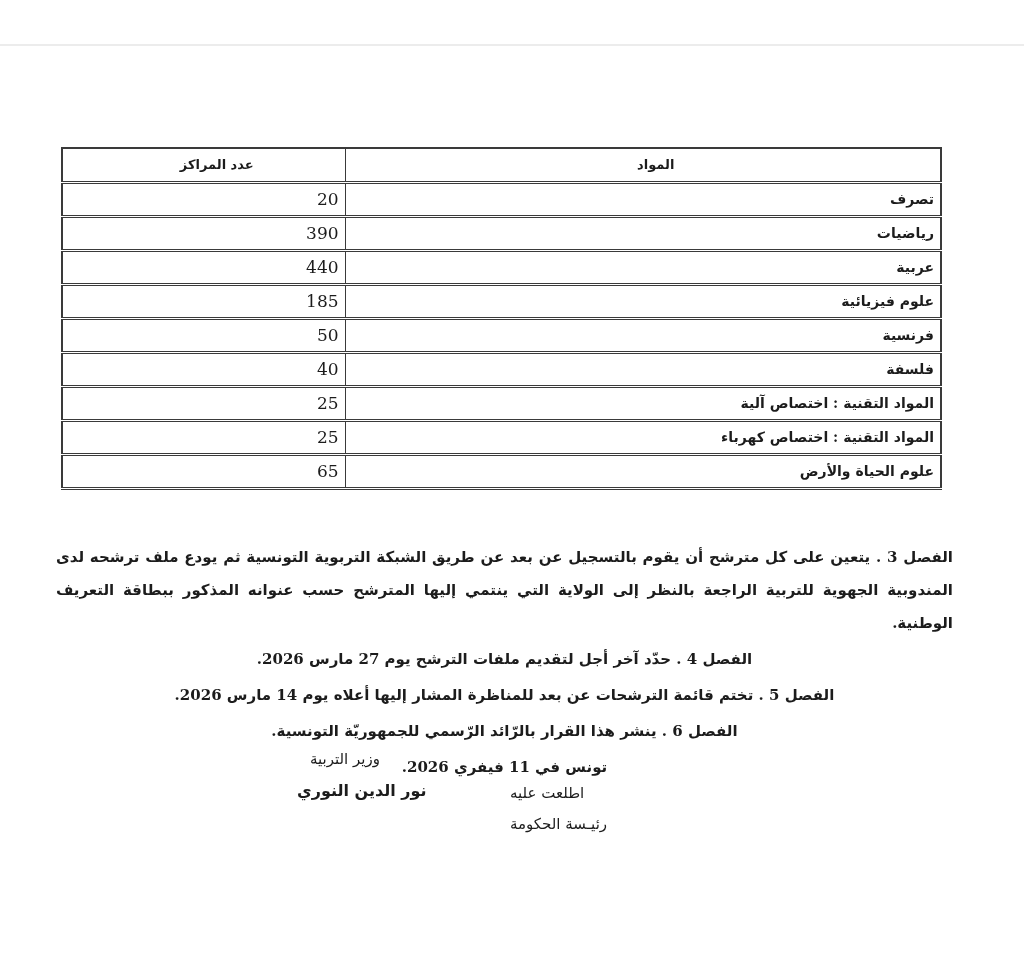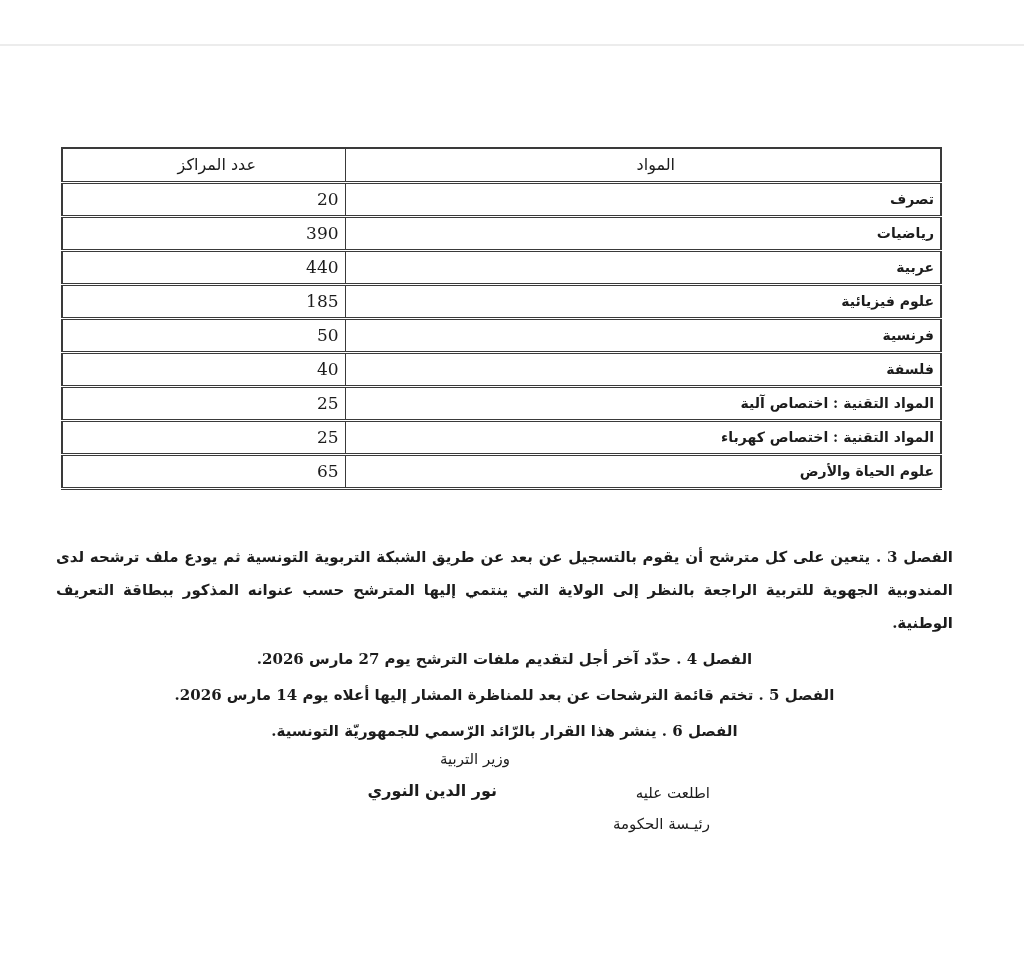--- a/index.html
+++ b/index.html
@@ -37,22 +37,22 @@
     padding: 1px 6px;
     background: #ffffff;
   }
   .doc-table tr + tr th,
   .doc-table tr + tr td { border-top: 3px double #3a3a3a; text-align: right; }
   .doc-table tr:last-child td { border-bottom: 3px double #3a3a3a; }
   .col-subject { width: 67.8%; }
   .col-count   { width: 32.2%; }
   .doc-table th {
     font-family: "DejaVu Serif", "DejaVu Sans", sans-serif;
-    font-size: 16px;
-    font-weight: 400;
+    font-size: 13px;
+    font-weight: 700;
     padding-left: 32px;
   }
   .cell-subject {
     font-size: 14px;
     font-weight: 700;
     margin-left: 45px;
   }
   .cell-count {
     font-family: "DejaVu Serif", "DejaVu Sans", sans-serif;
     font-size: 17px;
@@ -69,21 +69,21 @@
     font-size: 15px;
     font-weight: 700;
     line-height: 33px;
     text-align: justify;
     margin-bottom: 3px;
     color: #1c1c1c;
   }
   .articles p.single-line { text-align: center; }
   .sig {
     position: absolute;
-    text-align: right;
+    text-align: left;
     font-size: 15px;
     font-weight: 400;
     color: #1c1c1c;
     white-space: nowrap;
   }
   .sig.bold { font-weight: 700; font-size: 16px; }
   .sig-minister-title { top: 750px; left: 310px; width: 200px; }
   .sig-minister-name  { top: 781px; left: 297px; width: 200px; }
   .sig-seen-by        { top: 784px; left: 510px; width: 200px; }
   .sig-hog-title      { top: 815px; left: 510px; width: 200px; }
@@ -143,20 +143,21 @@
         <td class="cell-count">65</td>
       </tr>
     </tbody>
   </table>
 
   <div class="articles">
     <p>الفصل 3 . يتعين على كل مترشح أن يقوم بالتسجيل عن بعد عن طريق الشبكة التربوية التونسية ثم يودع ملف ترشحه لدى المندوبية الجهوية للتربية الراجعة بالنظر إلى الولاية التي ينتمي إليها المترشح حسب عنوانه المذكور ببطاقة التعريف الوطنية.</p>
     <p class="single-line">الفصل 4 . حدّد آخر أجل لتقديم ملفات الترشح يوم 27 مارس 2026.</p>
     <p class="single-line">الفصل 5 . تختم قائمة الترشحات عن بعد للمناظرة المشار إليها أعلاه يوم 14 مارس 2026.</p>
     <p class="single-line">الفصل 6 . ينشر هذا القرار بالرّائد الرّسمي للجمهوريّة التونسية.</p>
+    <p class="single-line">تونس في 11 فيفري 2026.</p>
   </div>
 
   <div class="sig sig-minister-title">وزير التربية</div>
   <div class="sig bold sig-minister-name">نور الدين النوري</div>
   <div class="sig sig-seen-by">اطلعت عليه</div>
   <div class="sig sig-hog-title">رئيـسة الحكومة</div>
 
 </div>
 
 </body></html>

